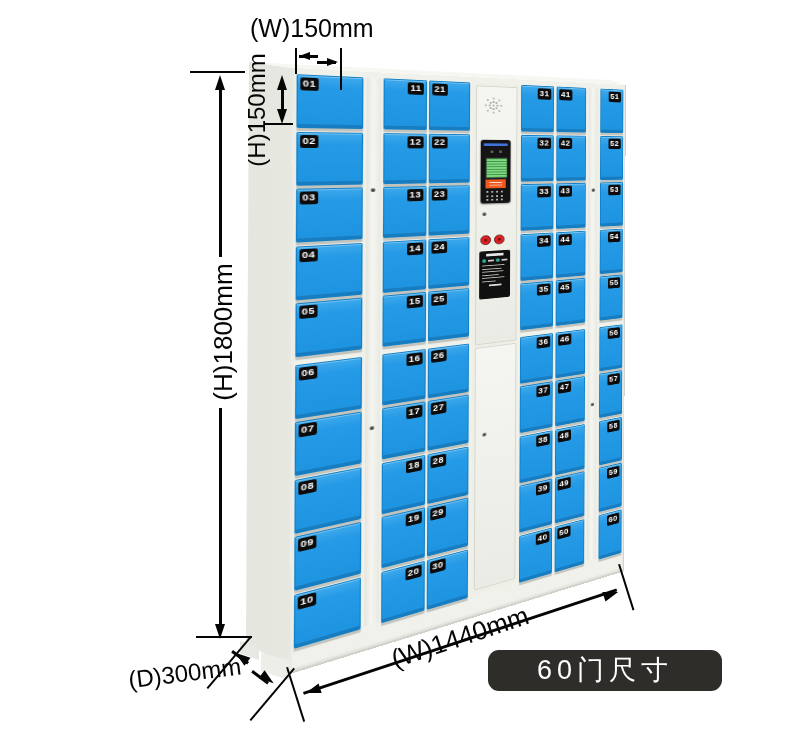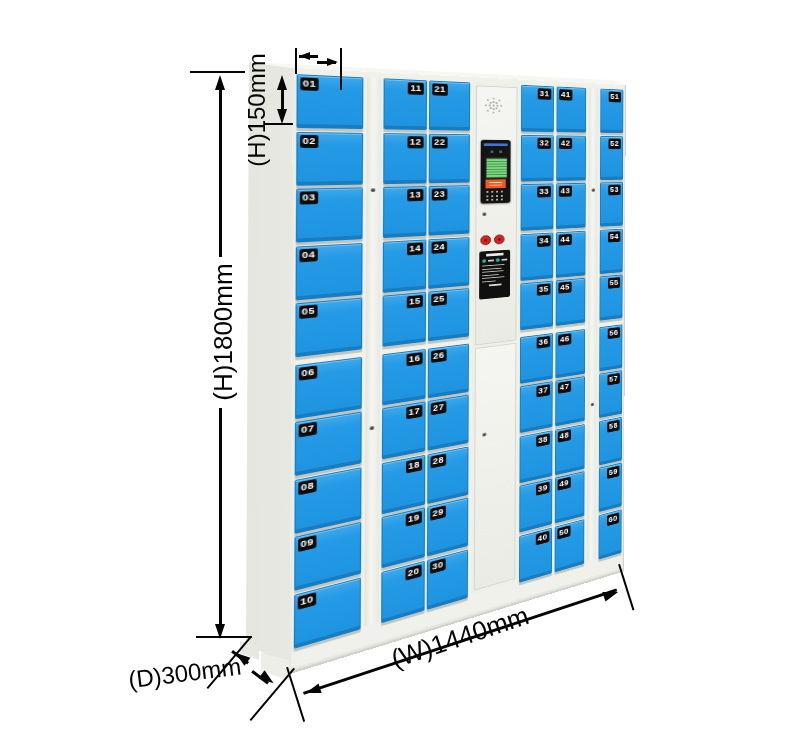--- a/index.html
+++ b/index.html
@@ -364,20 +364,21 @@
         </div>
         <div class="door" style="top: 464px;">
           <span class="badge">59</span>
         </div>
         <div class="door" style="top: 521.5px;">
           <span class="badge">60</span>
         </div>
       </div>
   </div>
 
+  <div class="dim dim-label" style="left:250px;top:14px;">(W)150mm</div>
   <div class="dim tlinev" style="left:295px;top:48px;height:26px;"></div>
   <div class="dim tlinev" style="left:340px;top:48px;height:42px;"></div>
   <div class="dim hline" style="left:299px;top:55px;width:19px;height:2.5px;"></div>
   <div class="dim tri sm-left" style="left:296px;top:52px;"></div>
   <div class="dim hline" style="left:317px;top:61px;width:19px;height:2.5px;"></div>
   <div class="dim tri sm-right" style="left:327px;top:58px;"></div>
 
   <div class="dim dim-label rot" style="left:196px;top:97px;width:120px;height:26px;font-size:24px;text-align:center;">(H)150mm</div>
   <div class="dim tline" style="left:190px;top:71px;width:55px;"></div>
   <div class="dim tline" style="left:264px;top:123px;width:29px;"></div>
@@ -400,13 +401,14 @@
   <div class="dim hline" style="left:253px;top:670px;width:20px;transform:rotate(36.8deg);"></div>
   <div class="dim tri tri-right" style="left:258px;top:680px;transform:rotate(36.8deg);"></div>
 
   <div class="dim dim-label" style="left:362px;top:622px;width:196px;font-size:26px;text-align:center;transform:rotate(-18.5deg);">(W)1440mm</div>
   <div class="dim hline" style="left:303px;top:692px;width:330px;transform:rotate(-18.3deg);"></div>
   <div class="dim tri tri-left" style="left:303px;top:689px;transform:rotate(-18.3deg);"></div>
   <div class="dim tri tri-right" style="left:603px;top:586px;transform:rotate(-18.3deg);"></div>
   <div class="dim tline" style="left:288px;top:667px;width:57px;transform:rotate(72.5deg);"></div>
   <div class="dim tline" style="left:620px;top:564px;width:48px;transform:rotate(72.5deg);"></div>
 
+  <div class="caption">60门尺寸</div>
 </div>
 
 </body></html>

